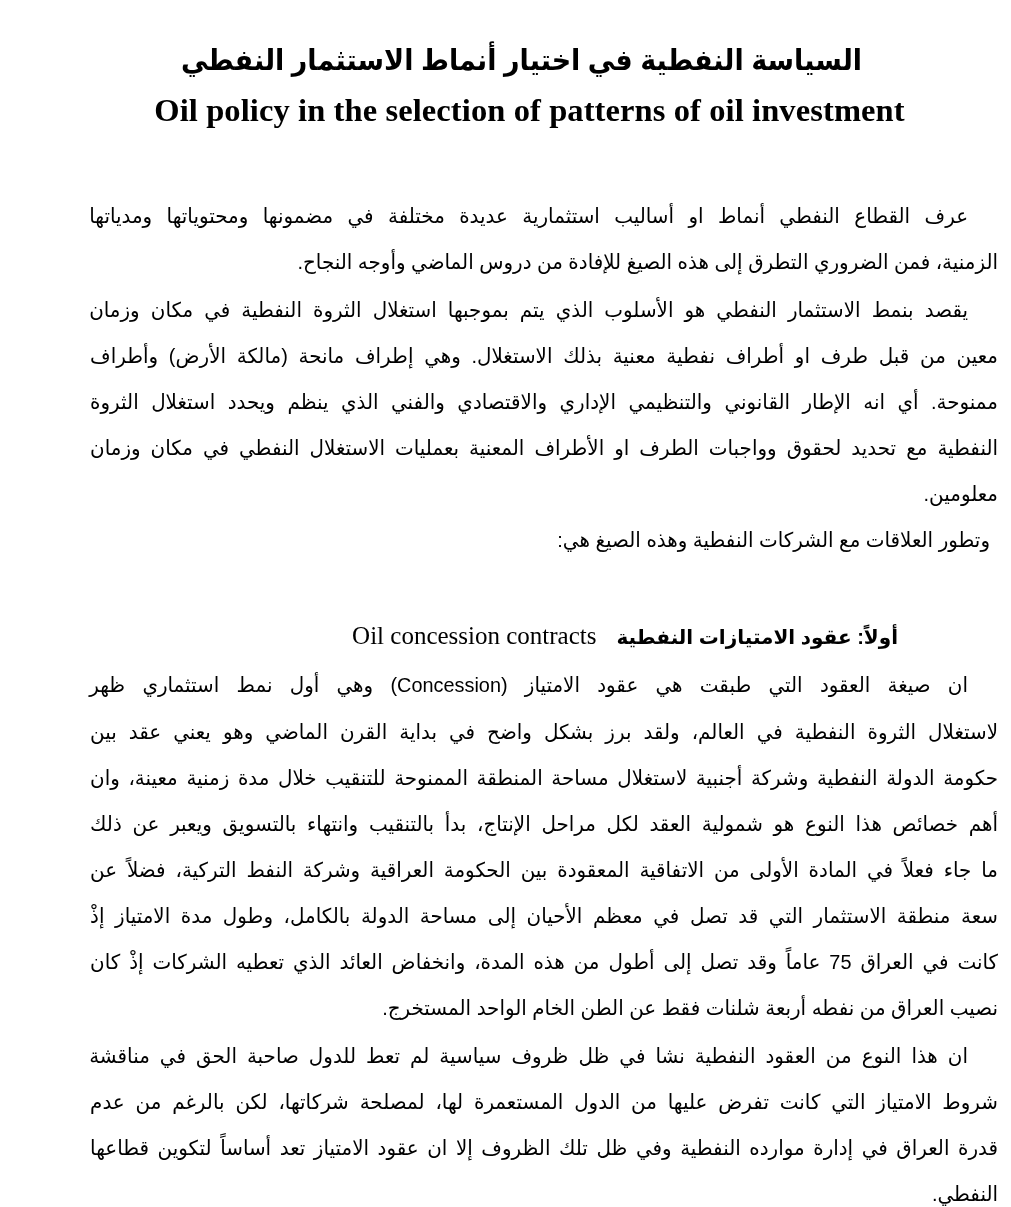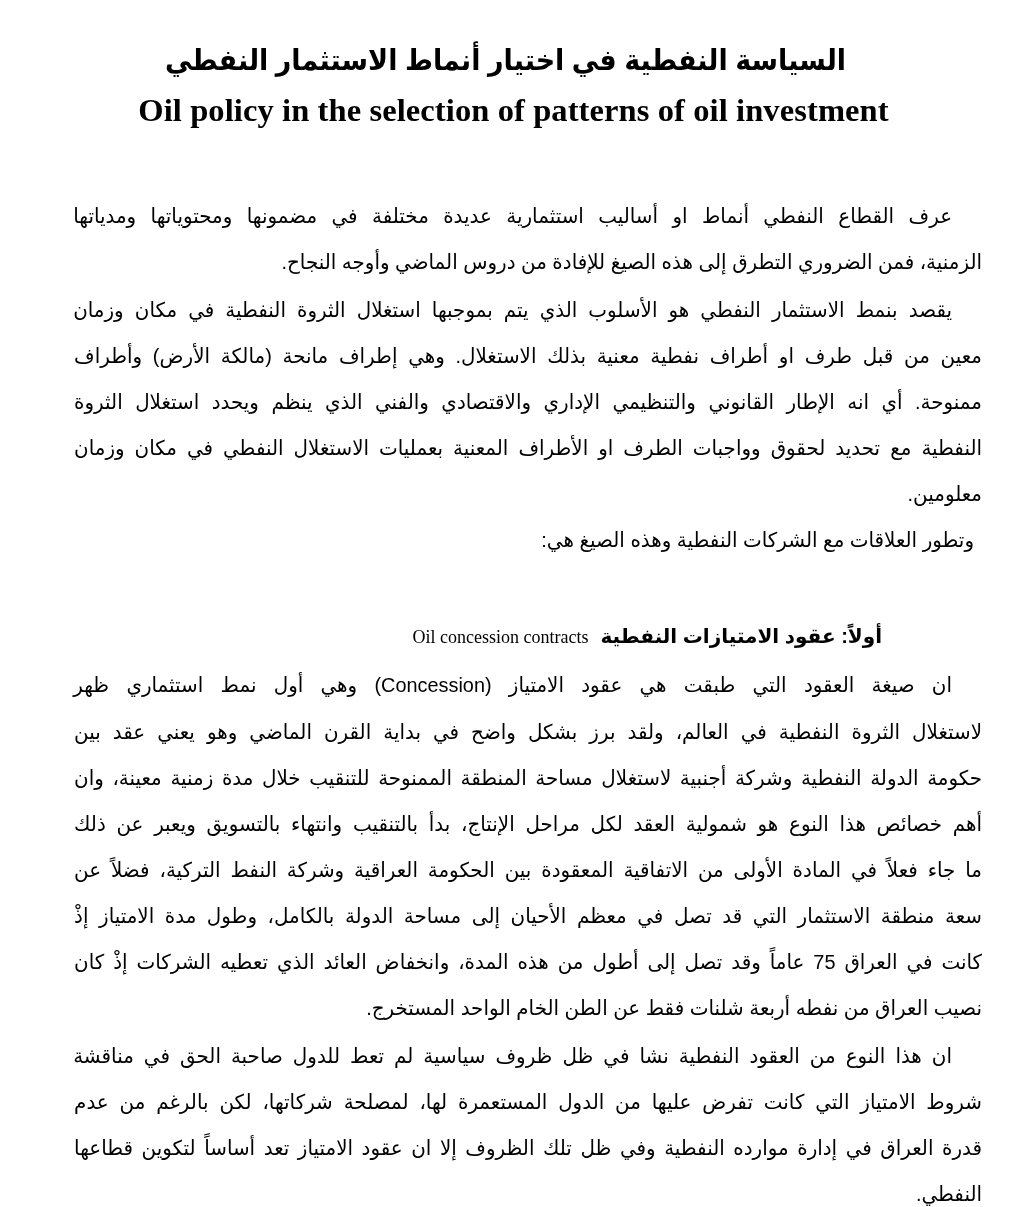--- a/index.html
+++ b/index.html
@@ -10,21 +10,21 @@
     body {
       width: 1011px;
       height: 1207px;
       overflow: hidden;
       position: relative;
       color: #000000;
       font-family: "Liberation Serif", "DejaVu Serif", serif;
     }
     .page {
       position: absolute;
-      left: 0;
+      left: 16px;
       top: 0;
       width: 912px;
       height: 1207px;
     }
     .title-ar {
       position: absolute;
       top: 38px;
       left: 0;
       width: 1011px;
       text-align: center;
@@ -76,22 +76,22 @@
       direction: rtl;
       white-space: nowrap;
     }
     .heading-ar {
       font-family: "Liberation Sans", "DejaVu Sans", sans-serif;
       font-weight: bold;
       font-size: 20px;
     }
     .heading-en {
       font-family: "Liberation Serif", serif;
-      font-size: 18px;
-      margin-right: 8px;
+      font-size: 25px;
+      margin-right: 16px;
       direction: ltr;
       unicode-bidi: isolate;
       display: inline-block;
     }
   </style>
 </head>
 <body>
 
 <div class="page">
 

